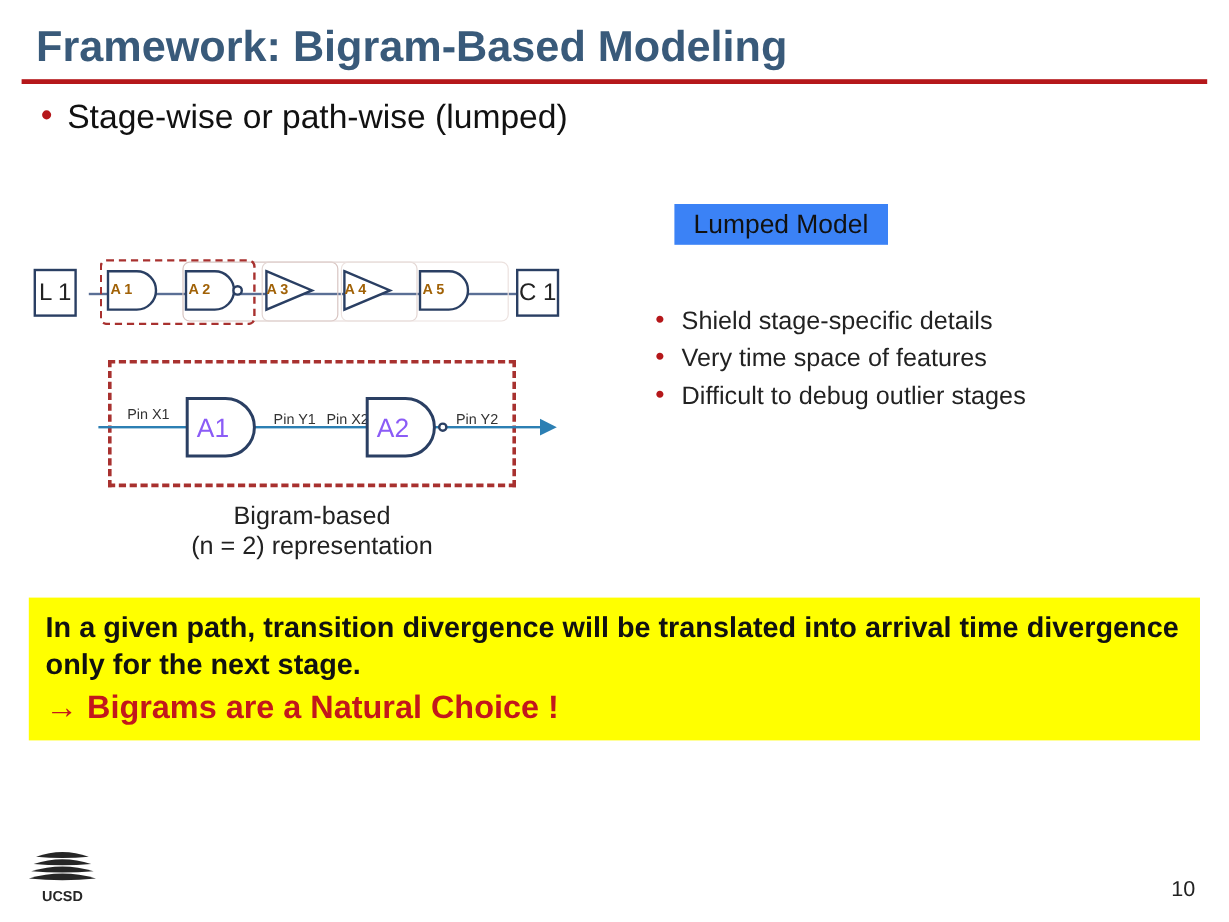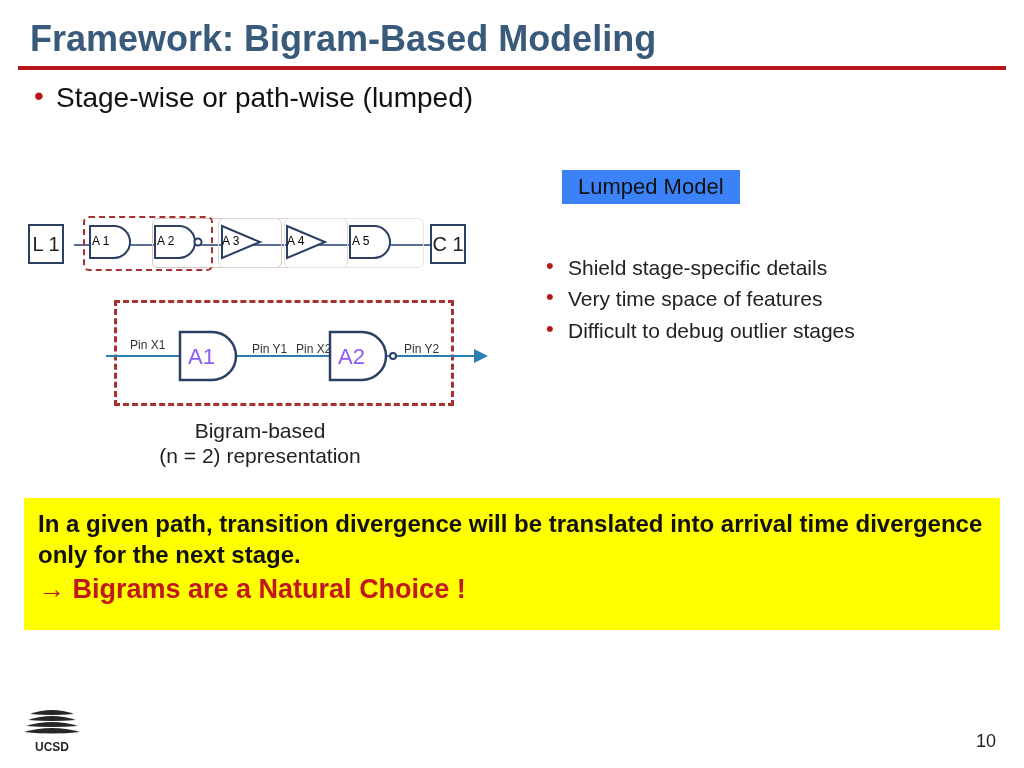--- a/index.html
+++ b/index.html
@@ -89,37 +89,37 @@
     z-index: 0;
   }
   .gate-row { position: absolute; left: 58px; top: 10px; display: flex; gap: 9px; z-index: 2; }
   .gate-small {
     width: 56px; height: 40px;
     position: relative;
   }
   .gate-small svg { width: 56px; height: 40px; }
   .gate-small .lbl {
     position: absolute; left: 6px; top: 12px;
-    font-size: 12px; font-weight: normal; color: #000000;
+    font-size: 12px; font-weight: bold; color: #a16207;
   }
   .dashed-red-1 {
     position: absolute;
     border: 2px dashed #a8312f;
     border-radius: 6px;
     left: 55px; top: 4px;
     width: 130px; height: 55px;
     z-index: 3;
   }
   .faint-box-a { position:absolute; left:124px; top:6px; width:130px; height:50px; border:1px solid #d8c5c2; border-radius:6px; z-index:1;}
   .faint-box-b { position:absolute; left:190px; top:6px; width:130px; height:50px; border:1px solid #e3d6d3; border-radius:6px; z-index:1;}
   .faint-box-c { position:absolute; left:256px; top:6px; width:140px; height:50px; border:1px solid #ece2df; border-radius:6px; z-index:1;}
   
   .diagram2 {
     position: absolute;
-    left: 114px; top: 300px;
+    left: 90px; top: 300px;
     width: 340px; height: 110px;
   }
   .dashed-red-2 {
     position: absolute;
     left: 0; top: 0;
     width: 340px; height: 106px;
     border: 3px dashed #a8312f;
   }
   .wire2 {
     position: absolute;
@@ -161,21 +161,21 @@
     color: #222;
     text-align: center;
     width: 280px;
     line-height: 1.2;
   }
   
   .hl {
     position: absolute;
     left: 24px; right: 24px; top: 498px;
     background: #ffff00;
-    padding: 10px 14px 25px 14px;
+    padding: 10px 14px 12px 14px;
   }
   .hl-line1 {
     font-family: Verdana, Geneva, sans-serif;
     font-weight: bold;
     font-size: 24px;
     color: #111;
     line-height: 1.3;
   }
   .hl-line2 {
     font-family: Verdana, Geneva, sans-serif;

